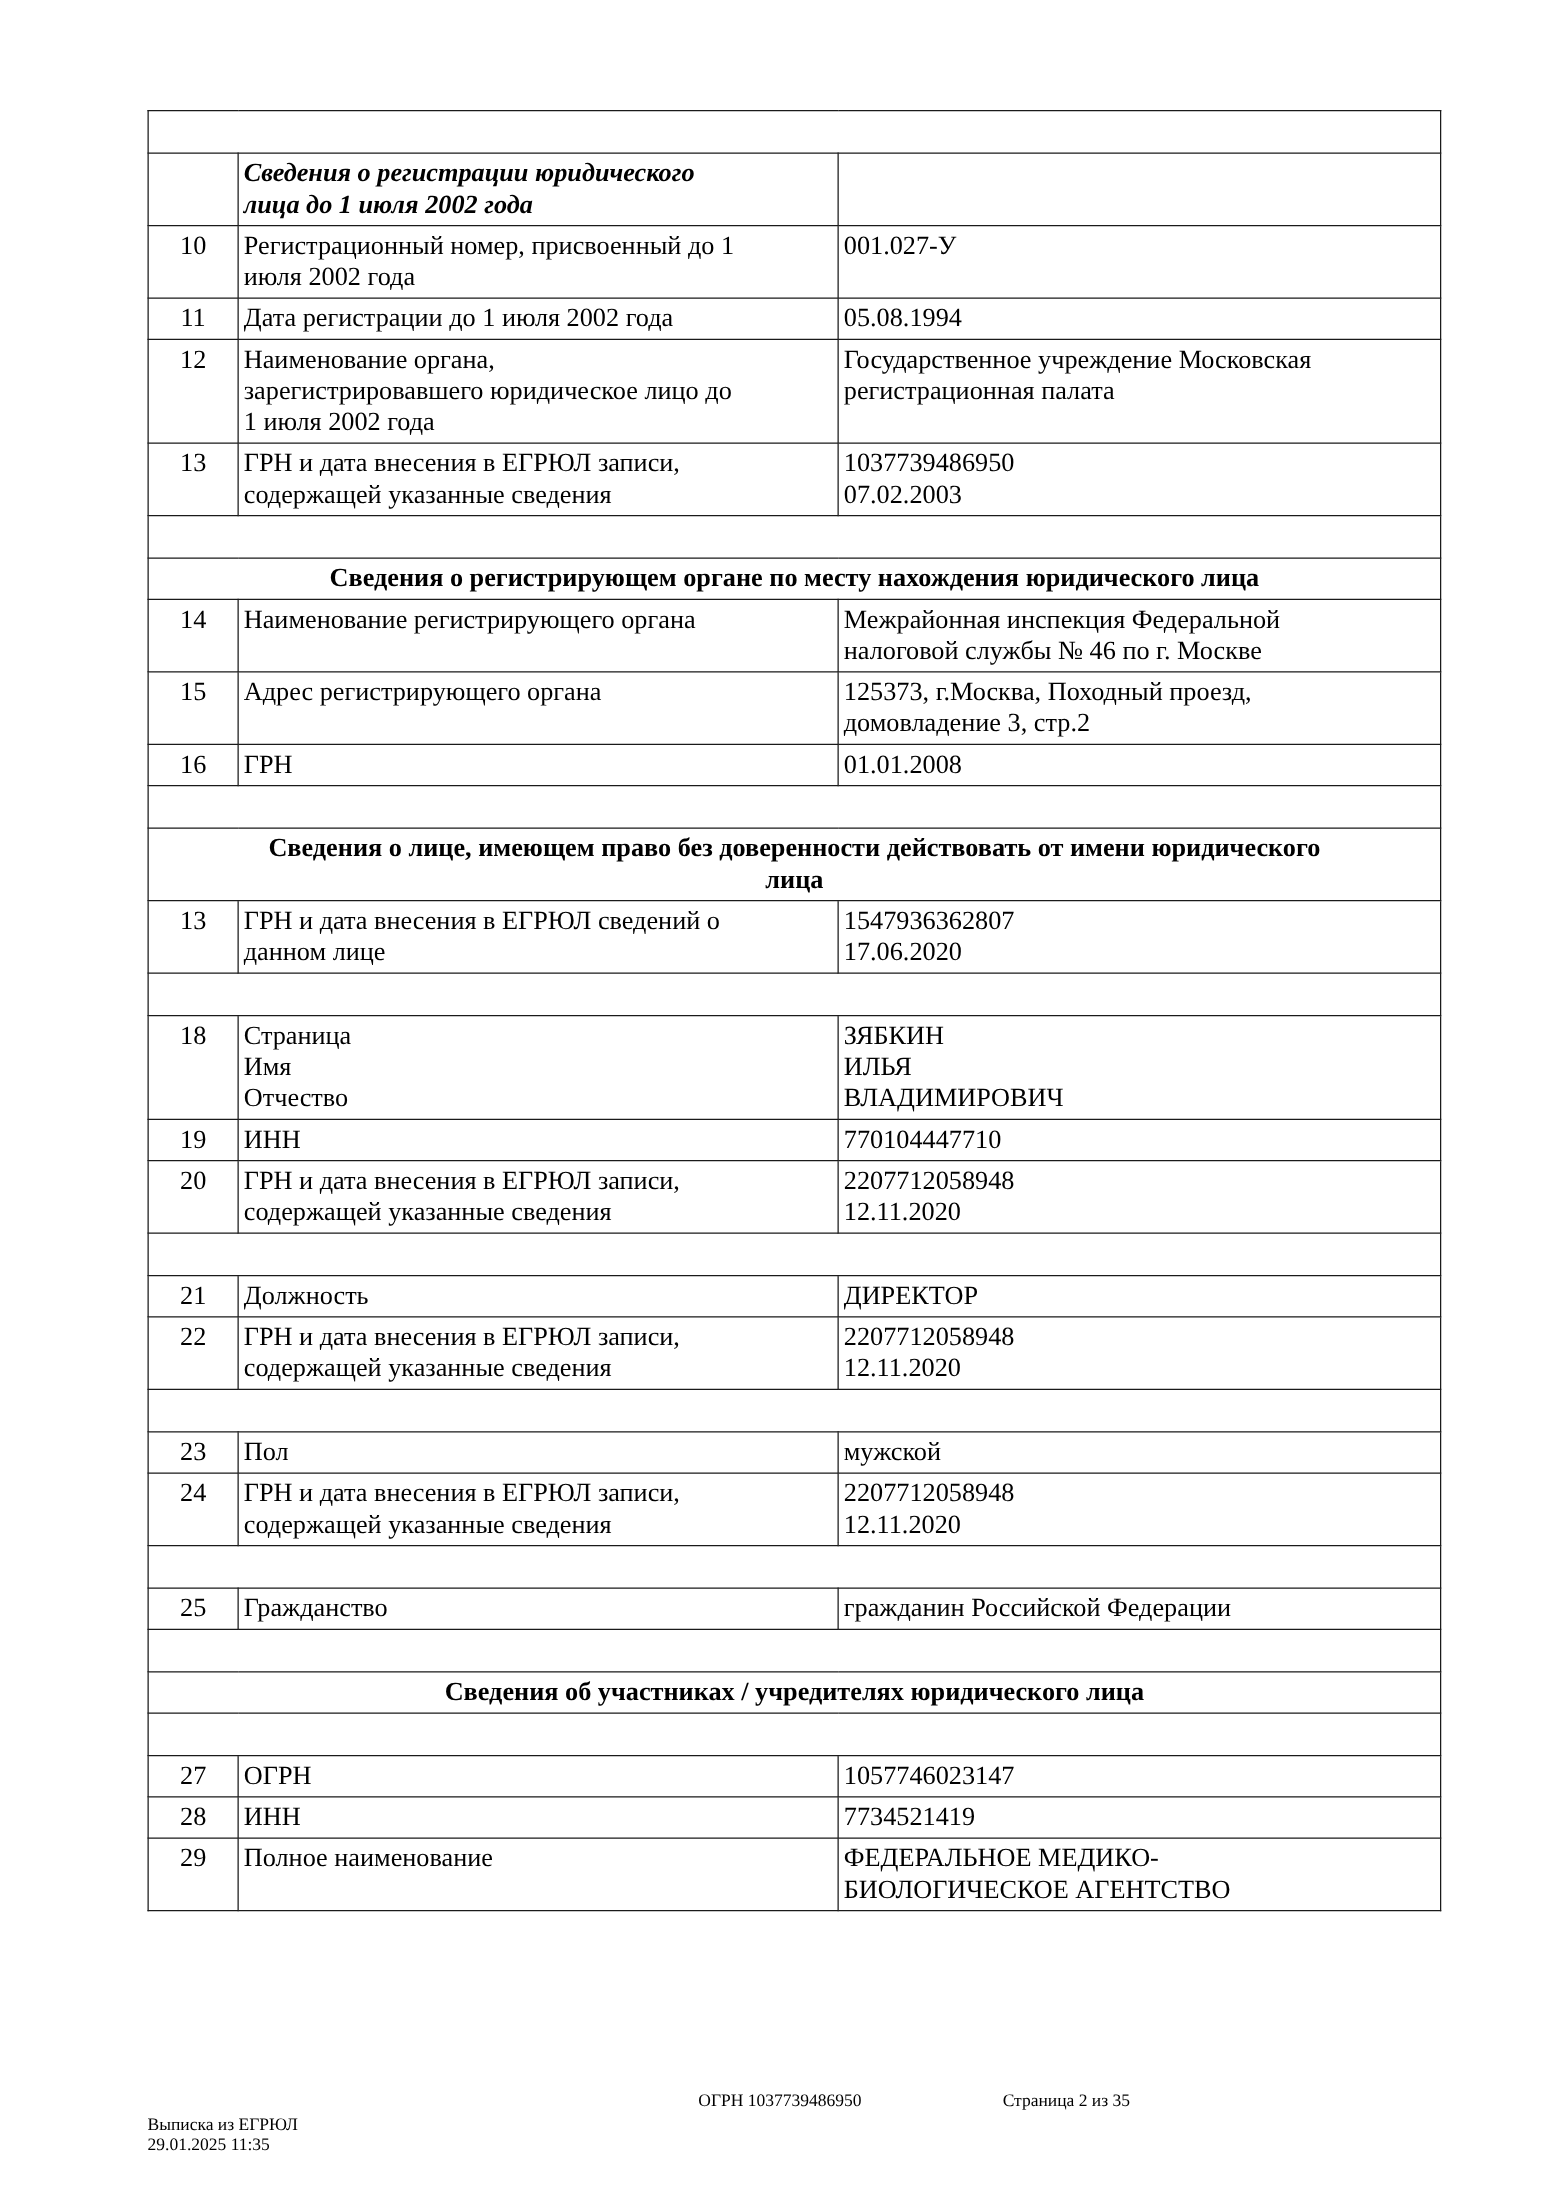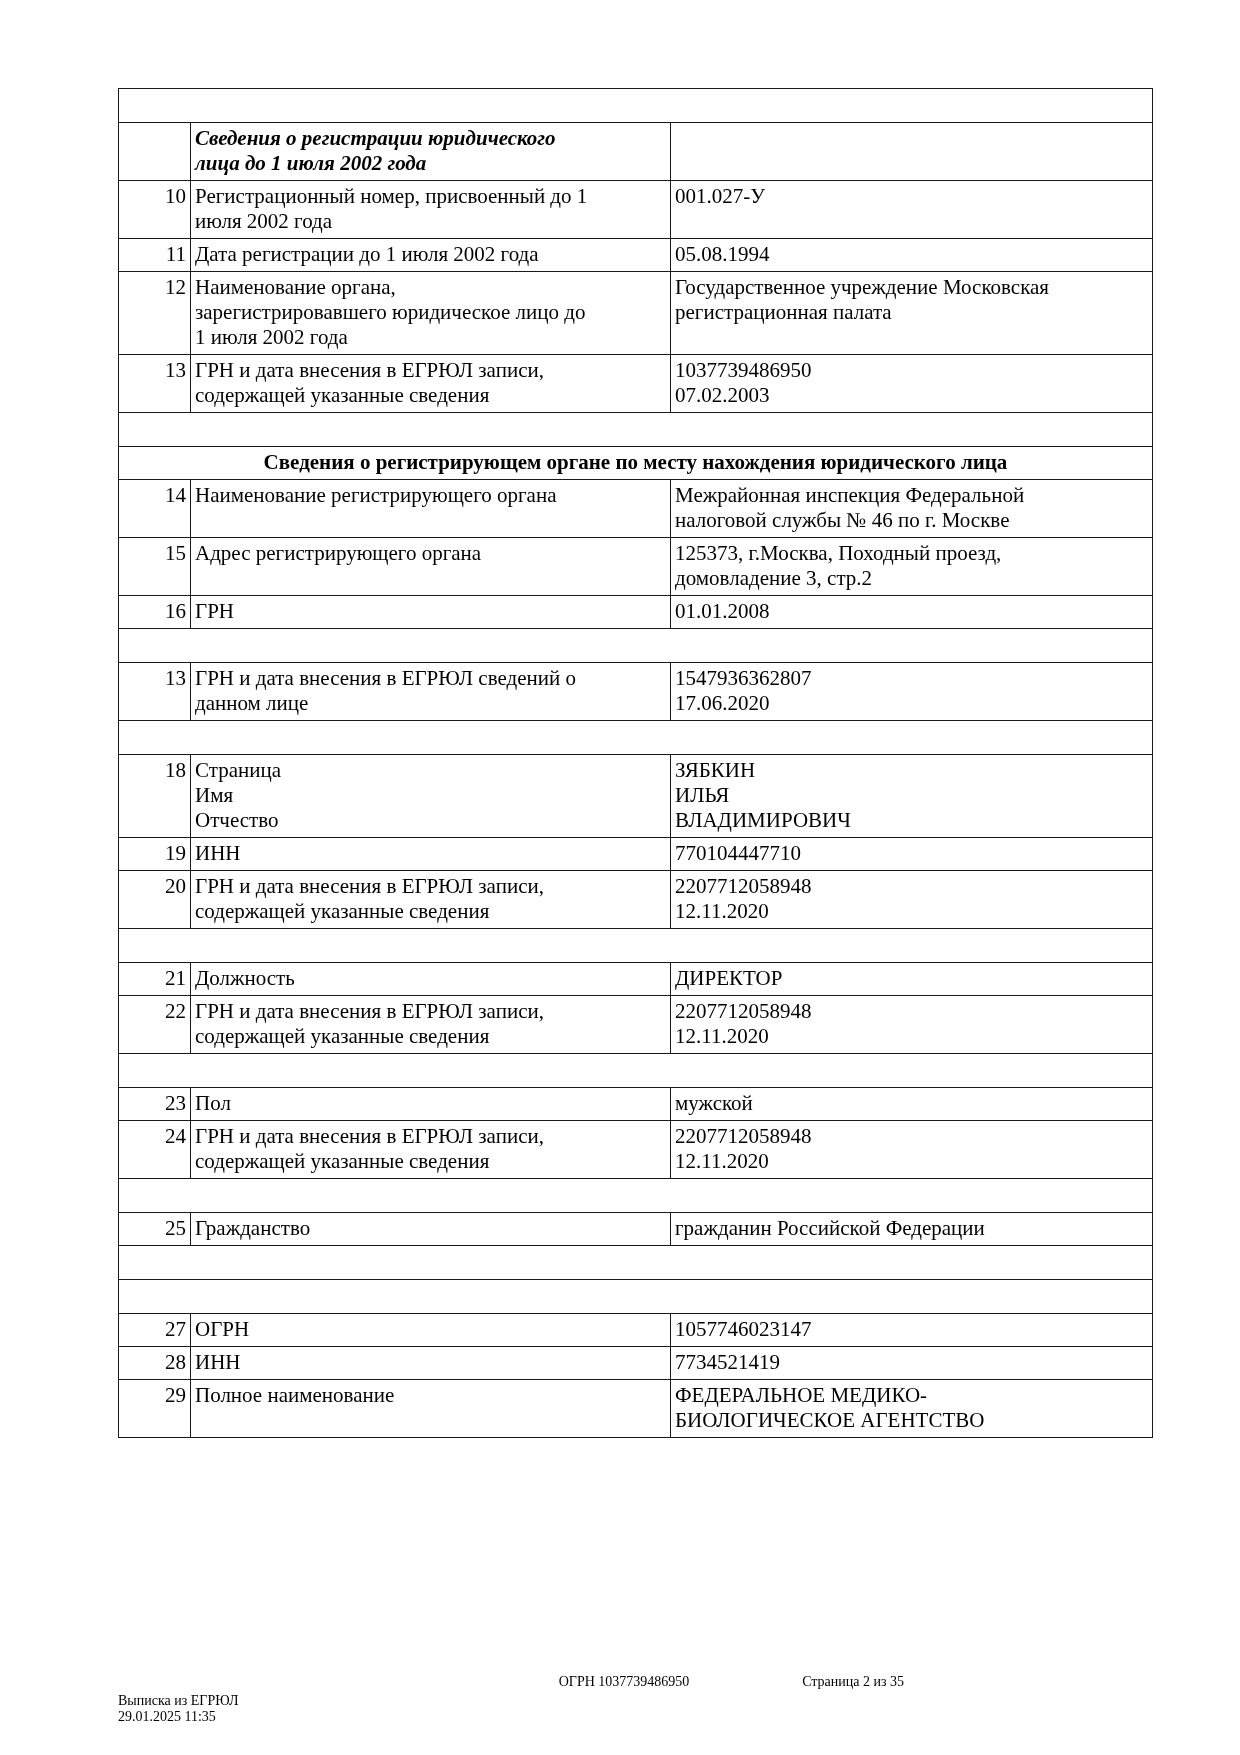--- a/index.html
+++ b/index.html
@@ -7,21 +7,21 @@
   .page { position: absolute; left: 0; top: 0; width: 992px; height: 1755px; }
   table.egrul {
     position: absolute; left: 118px; top: 88px; width: 1034px;
     border-collapse: collapse; table-layout: fixed;
     font-size: 21px; line-height: 25px;
   }
   table.egrul td { border: 1.5px solid #1a1a1a; vertical-align: top; padding: 3px 4px 4px 4px; }
   col.c-num { width: 72px; }
   col.c-name { width: 480px; }
   col.c-val { width: 482px; }
-  td.num { text-align: right; }
+  td.num { text-align: center; }
   tr.blank td { height: 26px; }
   tr.section td { text-align: center; font-weight: bold; }
   .it-bold { font-weight: bold; font-style: italic; }
   .ln { display: block; }
   .footer { position: absolute; font-size: 14px; line-height: 16px; }
   .footer-left { left: 118px; top: 1658px; margin-top: 35px; }
   .footer-center { left: 0; width: 1240px; text-align: center; top: 1674px; padding-left: 4px; }
   .footer-right { right: 88px; top: 1674px; }
 </style>
 </head>
@@ -121,20 +121,26 @@
           <td>
             <span class="ln">ГРН</span>
           </td>
           <td>
             <span class="ln">01.01.2008</span>
           </td>
         </tr>
         <tr class="blank">
           <td colspan="3"></td>
         </tr>
+        <tr class="section">
+          <td colspan="3">
+            <span class="ln">Сведения о лице, имеющем право без доверенности действовать от имени юридического</span>
+            <span class="ln">лица</span>
+          </td>
+        </tr>
         <tr>
           <td class="num">13</td>
           <td>
             <span class="ln">ГРН и дата внесения в ЕГРЮЛ сведений о</span>
             <span class="ln">данном лице</span>
           </td>
           <td>
             <span class="ln">1547936362807</span>
             <span class="ln">17.06.2020</span>
           </td>
@@ -228,20 +234,25 @@
           <td class="num">25</td>
           <td>
             <span class="ln">Гражданство</span>
           </td>
           <td>
             <span class="ln">гражданин Российской Федерации</span>
           </td>
         </tr>
         <tr class="blank">
           <td colspan="3"></td>
+        </tr>
+        <tr class="section">
+          <td colspan="3">
+            <span class="ln">Сведения об участниках / учредителях юридического лица</span>
+          </td>
         </tr>
         <tr class="blank">
           <td colspan="3"></td>
         </tr>
         <tr>
           <td class="num">27</td>
           <td>
             <span class="ln">ОГРН</span>
           </td>
           <td>

